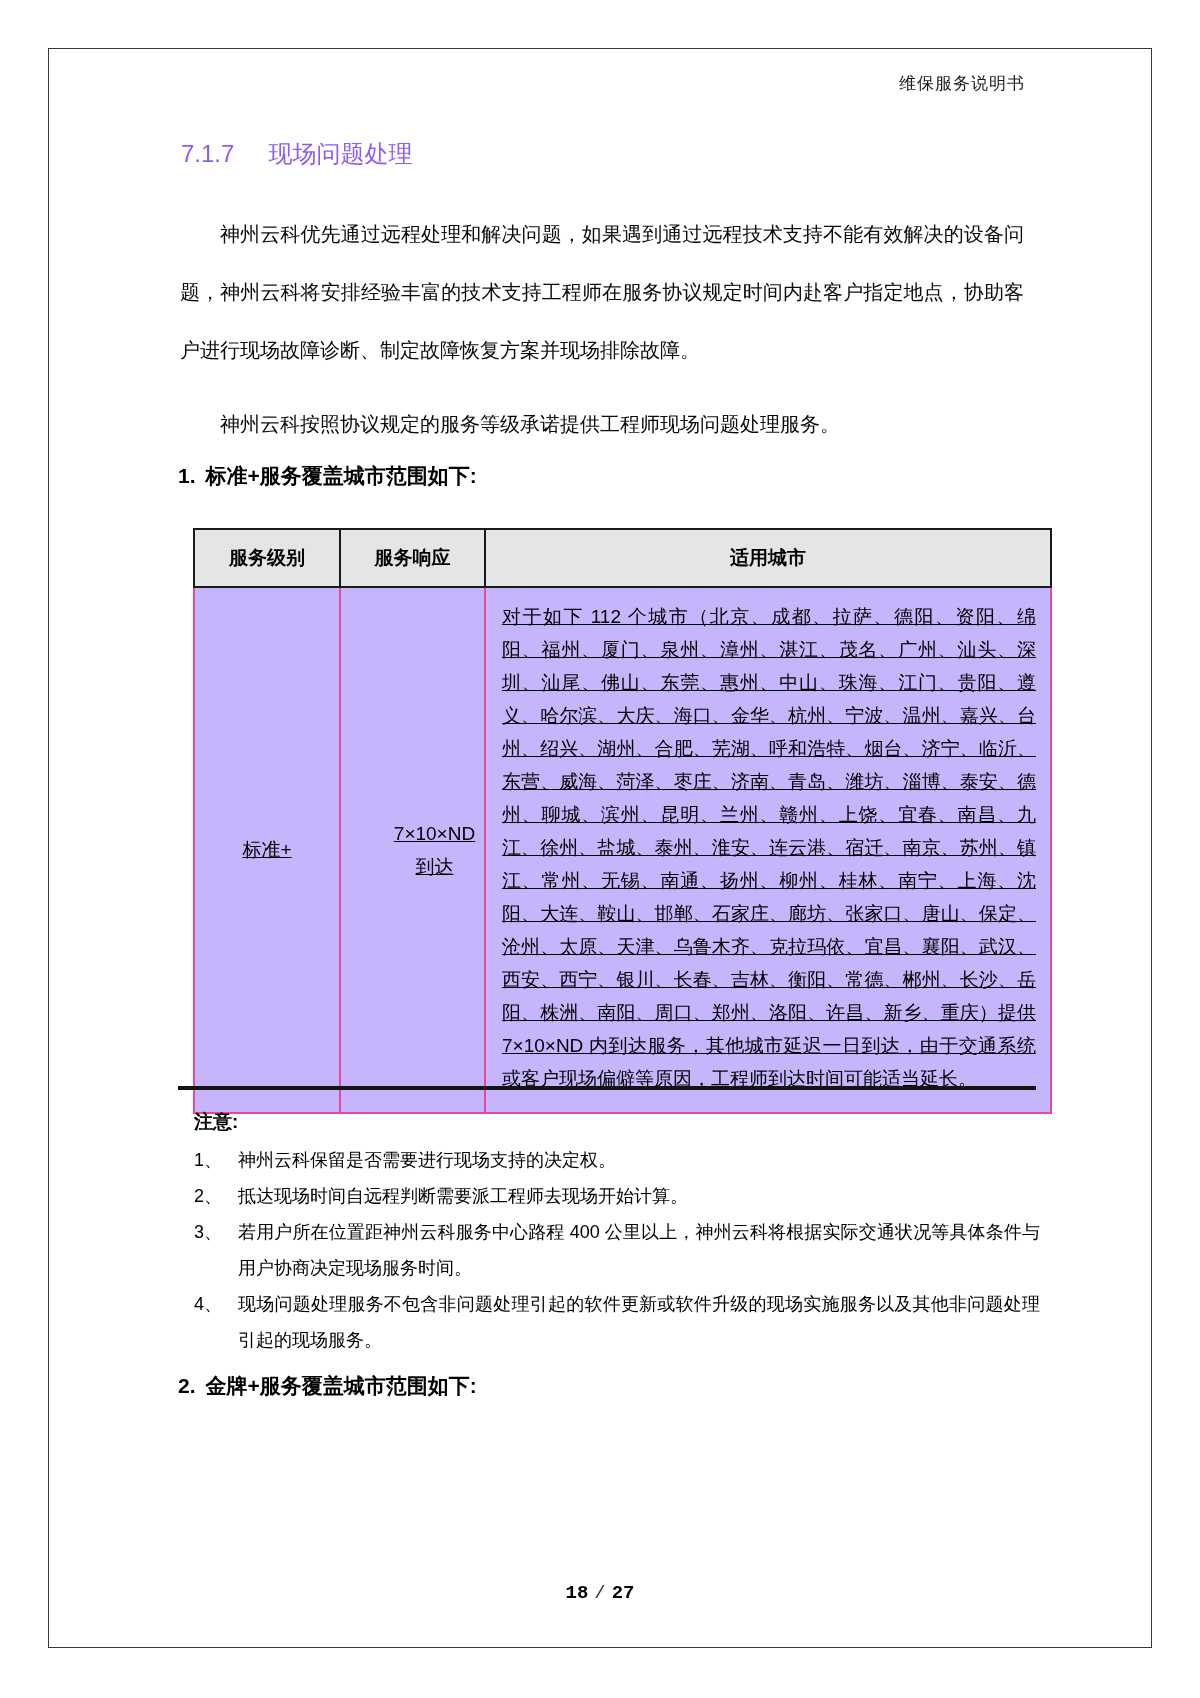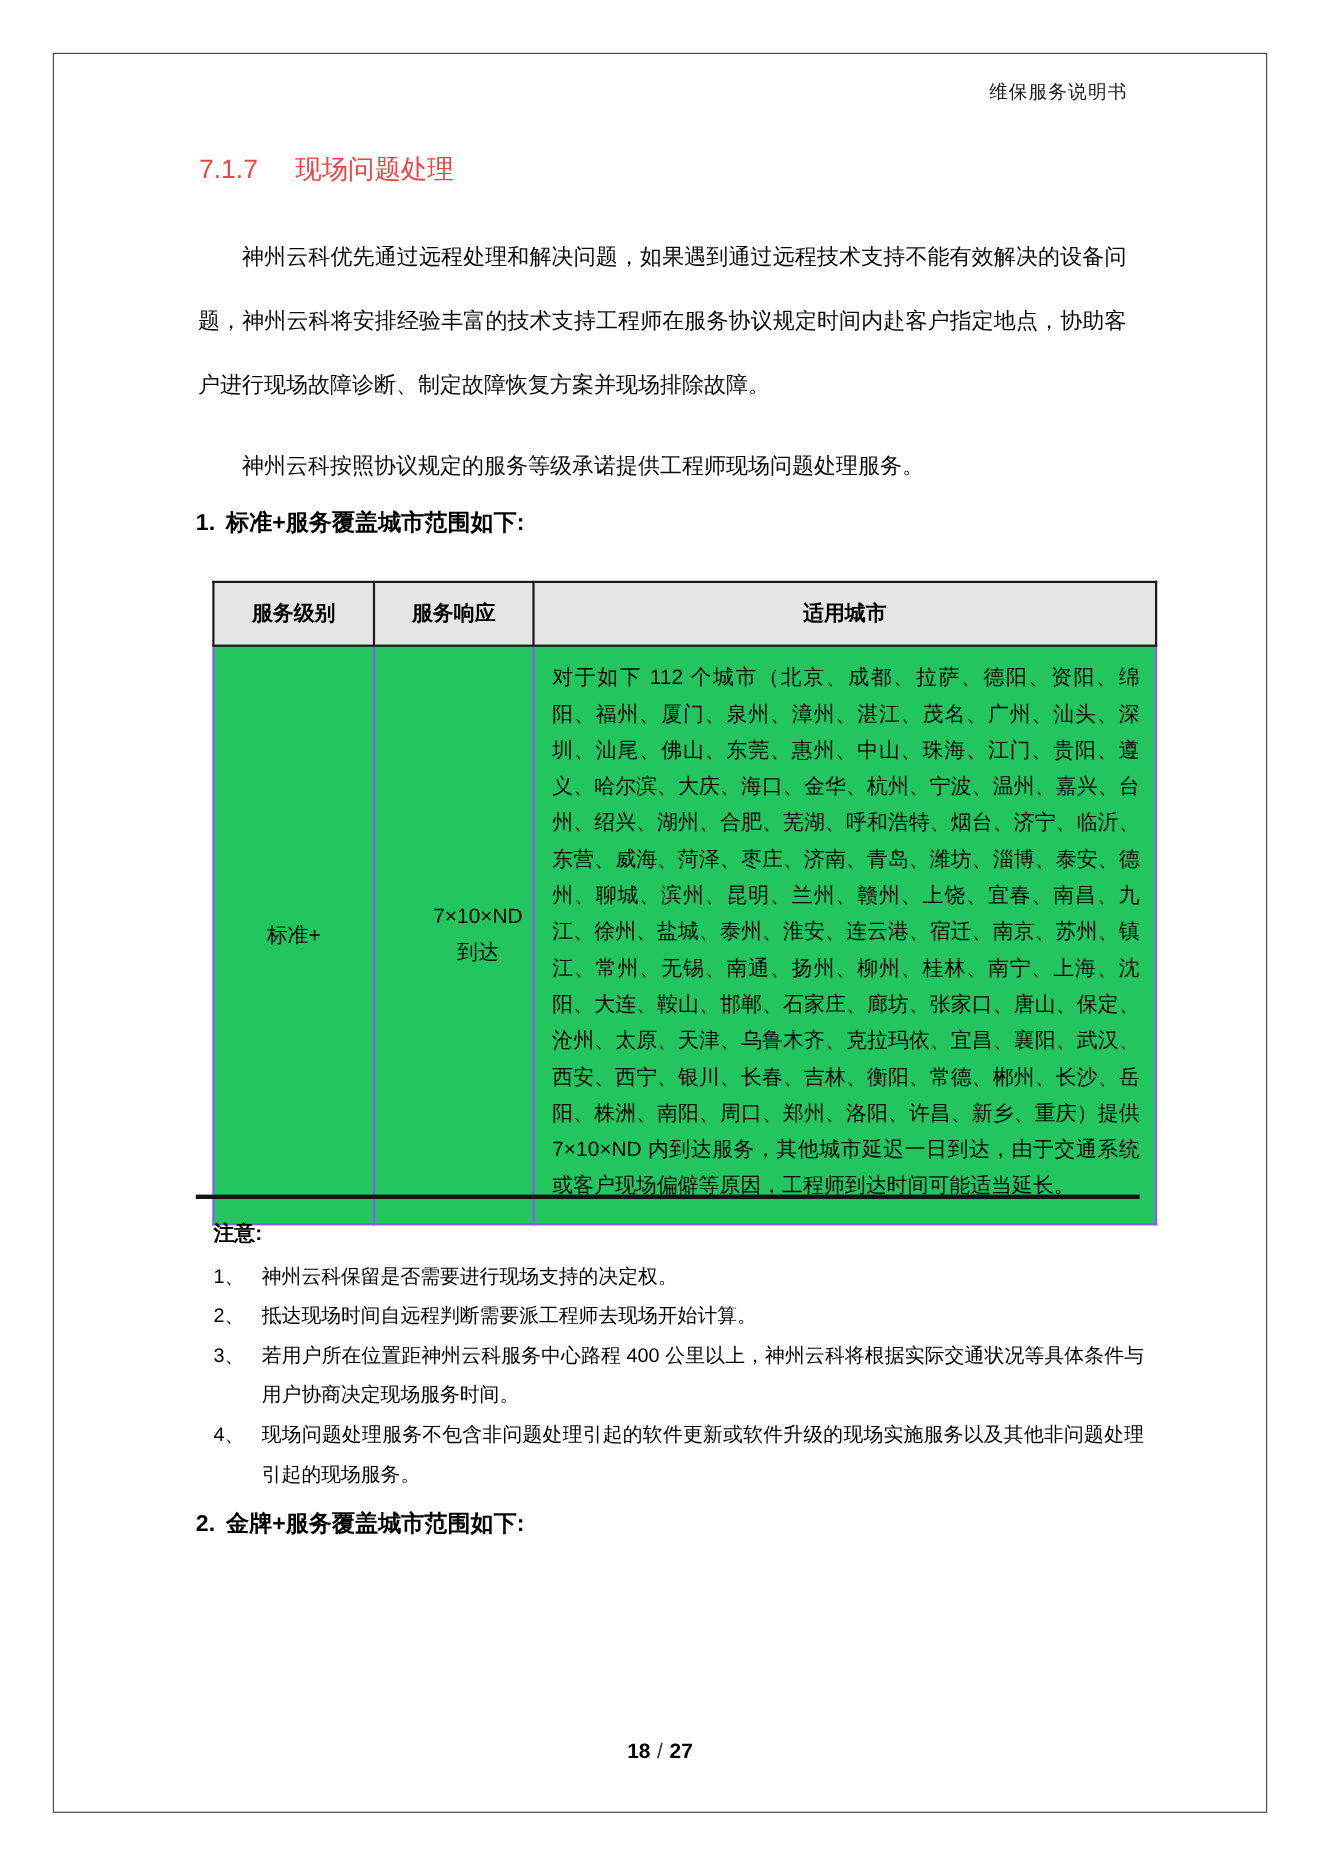--- a/index.html
+++ b/index.html
@@ -16,21 +16,21 @@
     border:1px solid #3a3a3a;box-sizing:border-box;
   }
   .doc-header{
     position:absolute;left:180px;top:72px;width:845px;
     text-align:right;
     font-family:"Liberation Serif",serif;
     font-size:17px;letter-spacing:1px;color:#1a1a1a;
   }
   .sec-heading{
     position:absolute;left:181px;top:138px;
-    font-size:24px;color:#ef4444;
+    font-size:24px;color:#8b5cf6;
   }
   .sec-heading .sec-title{margin-left:34px;}
   .paras{
     position:absolute;left:180px;top:205px;width:844px;
     font-size:20px;line-height:58px;
     text-align:justify;
   }
   .paras p{margin:0;text-indent:2em;}
   .paras p + p{margin-top:16px;}
   .subheading{
@@ -49,23 +49,24 @@
   table.svc col.c2{width:145px;}
   table.svc col.c3{width:566px;}
   table.svc th{
     background:#e5e5e5;
     border:2px solid #1a1a1a;
     height:54px;
     font-size:19px;font-weight:700;
     text-align:center;vertical-align:middle;
   }
   table.svc td{
-    border:2px solid #8b5cf6;
+    border:2px solid #ec4899;
     vertical-align:middle;
-    background:#22c55e;
+    background:#c4b5fd;
+    text-decoration:underline;
   }
   td.level-cell,td.resp-cell{text-align:center;}
   .resp-line{display:block;line-height:33px;padding-left:44px;}
   td.cities-cell{
     padding:12px 14px 17px 16px;
     line-height:33px;
     text-align:justify;
   }
   .thick-rule{
     position:absolute;left:178px;top:1086px;width:858px;height:4px;
@@ -75,21 +76,21 @@
     position:absolute;left:178px;top:1108px;width:846px;
     font-size:18px;color:#000;margin-left:16px;
   }
   .notes-label{font-weight:700;font-size:19px;line-height:28px;margin-bottom:6px;}
   .note-item{display:flex;line-height:36px;}
   .note-num{width:44px;flex:0 0 44px;}
   .note-text{flex:1;text-align:justify;}
   .page-footer{
     position:absolute;left:0;top:1582px;width:1200px;
     text-align:center;
-    font-family:Liberation Sans, sans-serif;
+    font-family:Liberation Mono, monospace;
     font-size:19px;color:#000;
   }
   .page-footer .num{font-weight:700;}
   .page-footer .sep{font-weight:400;margin:0 6px;color:#333;}
 </style>
 </head>
 <body>
 
 <div class="canvas">
 

